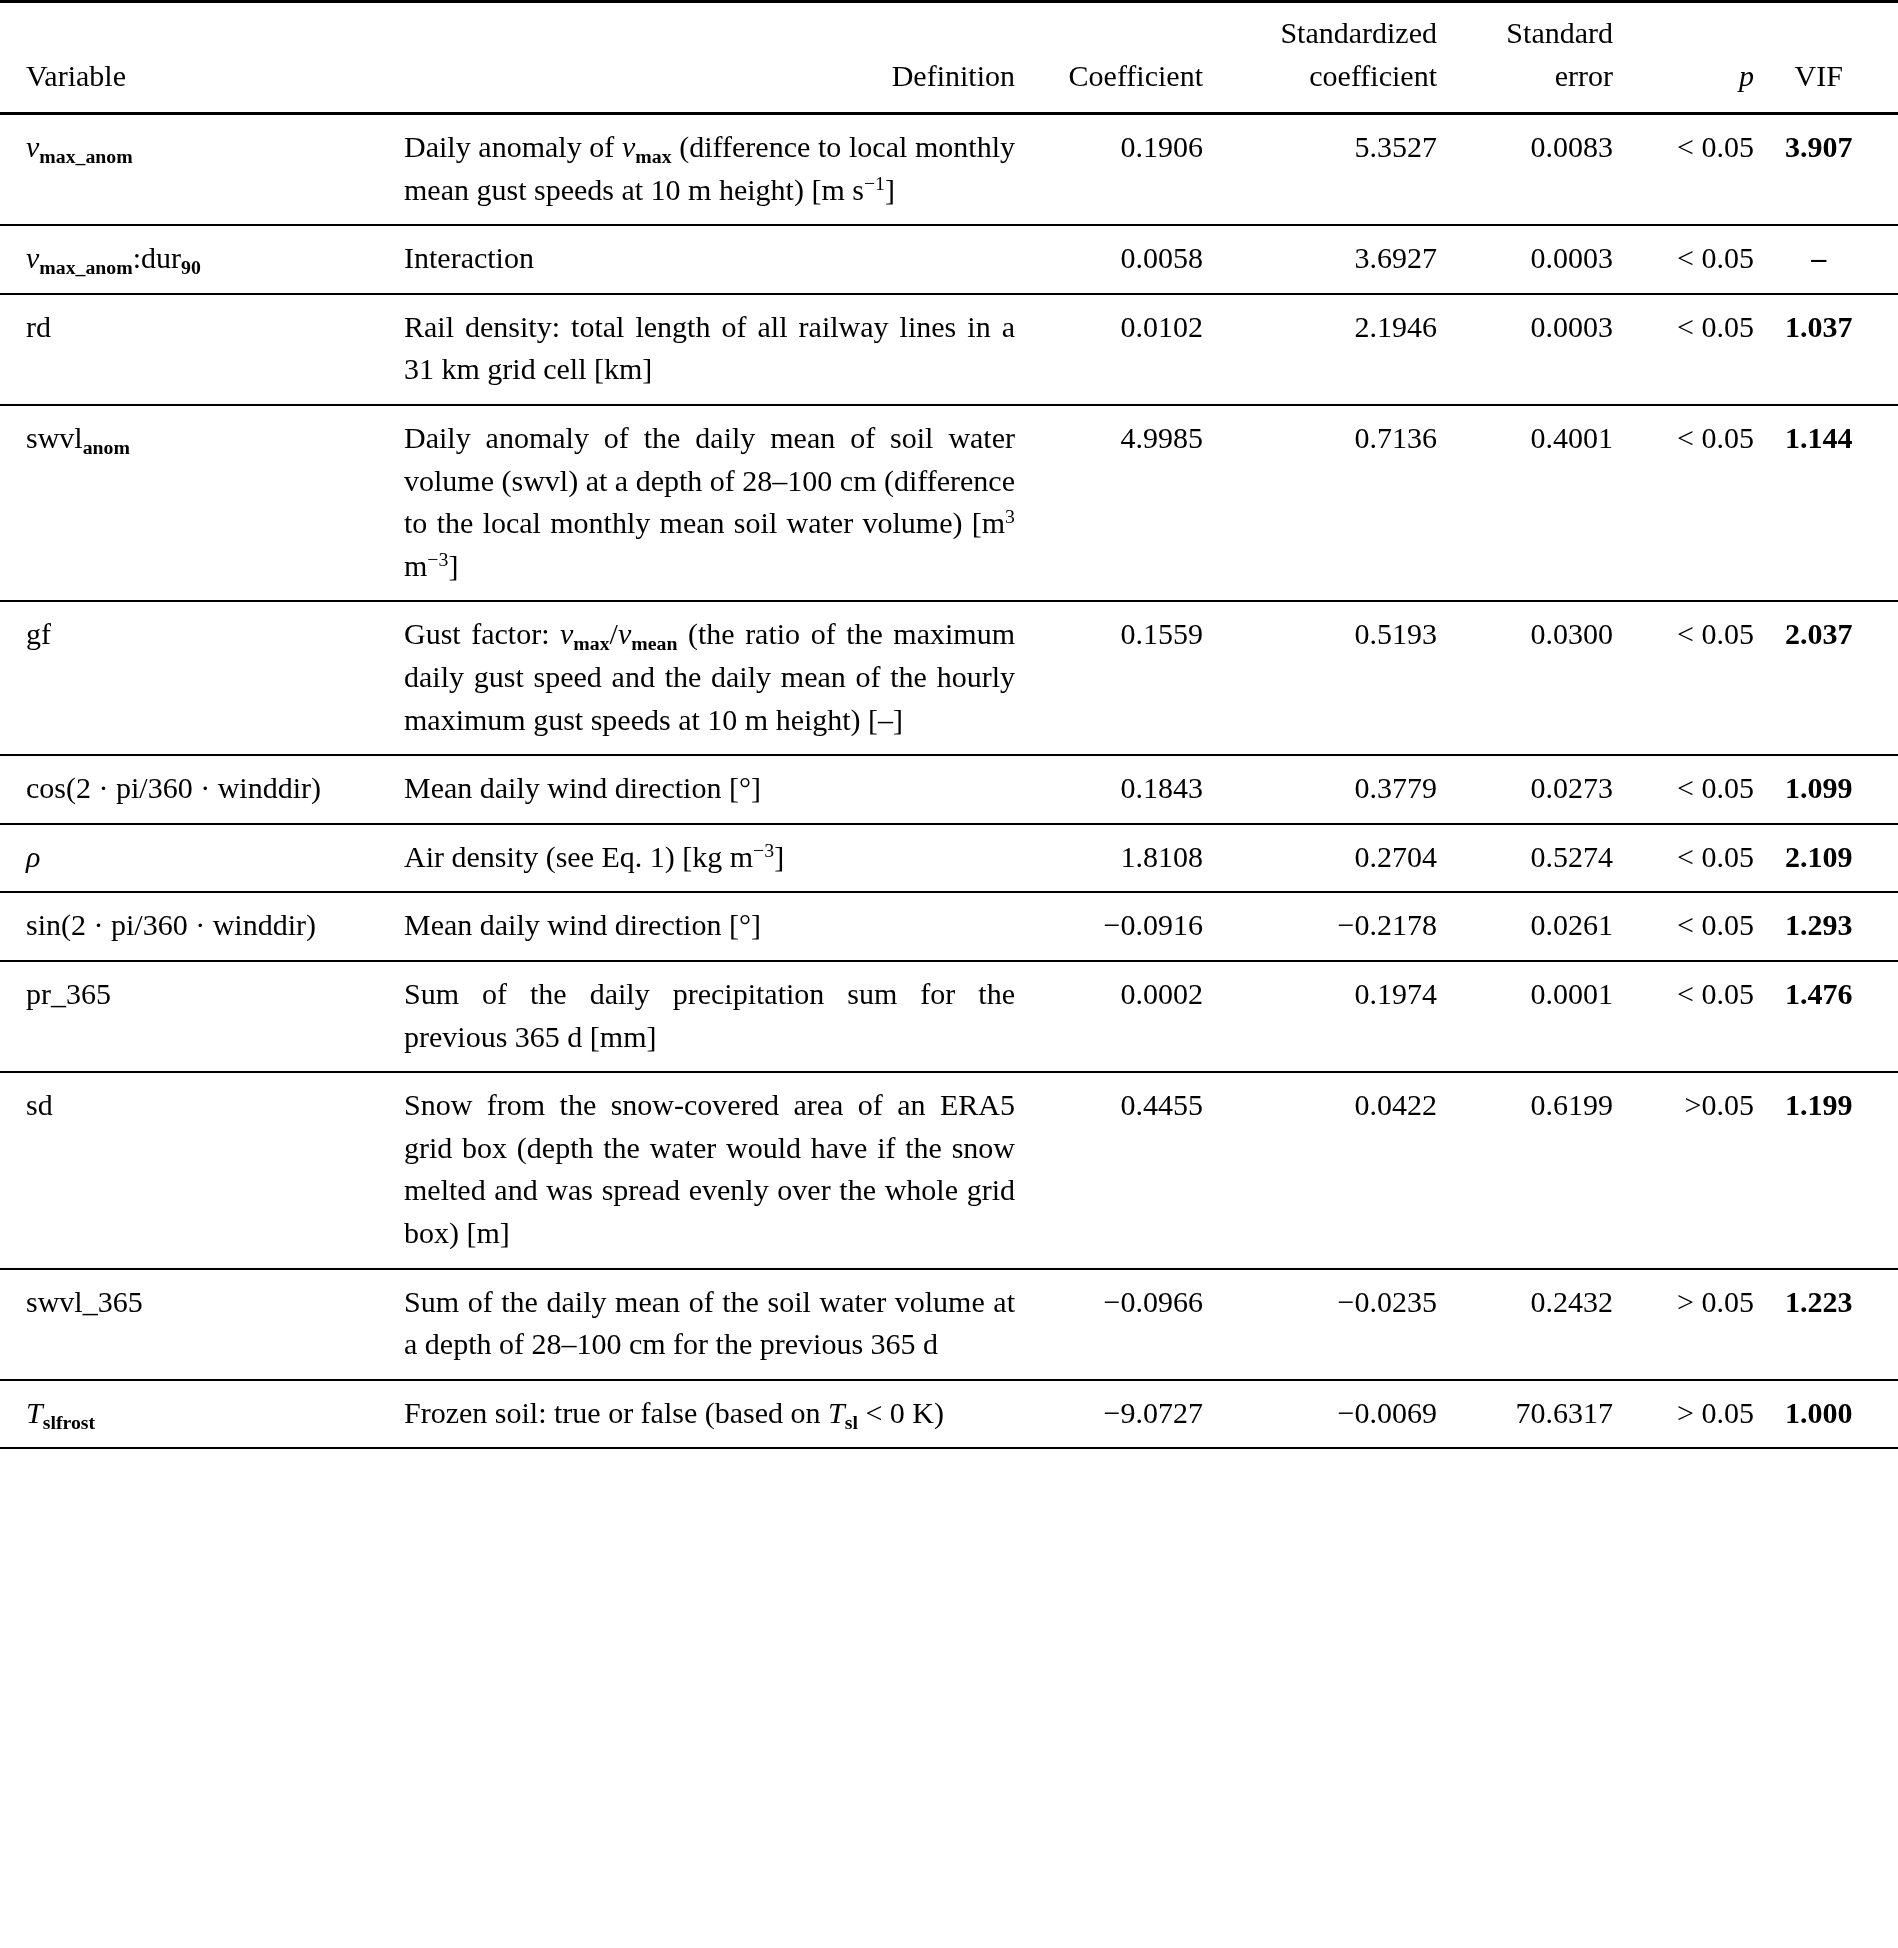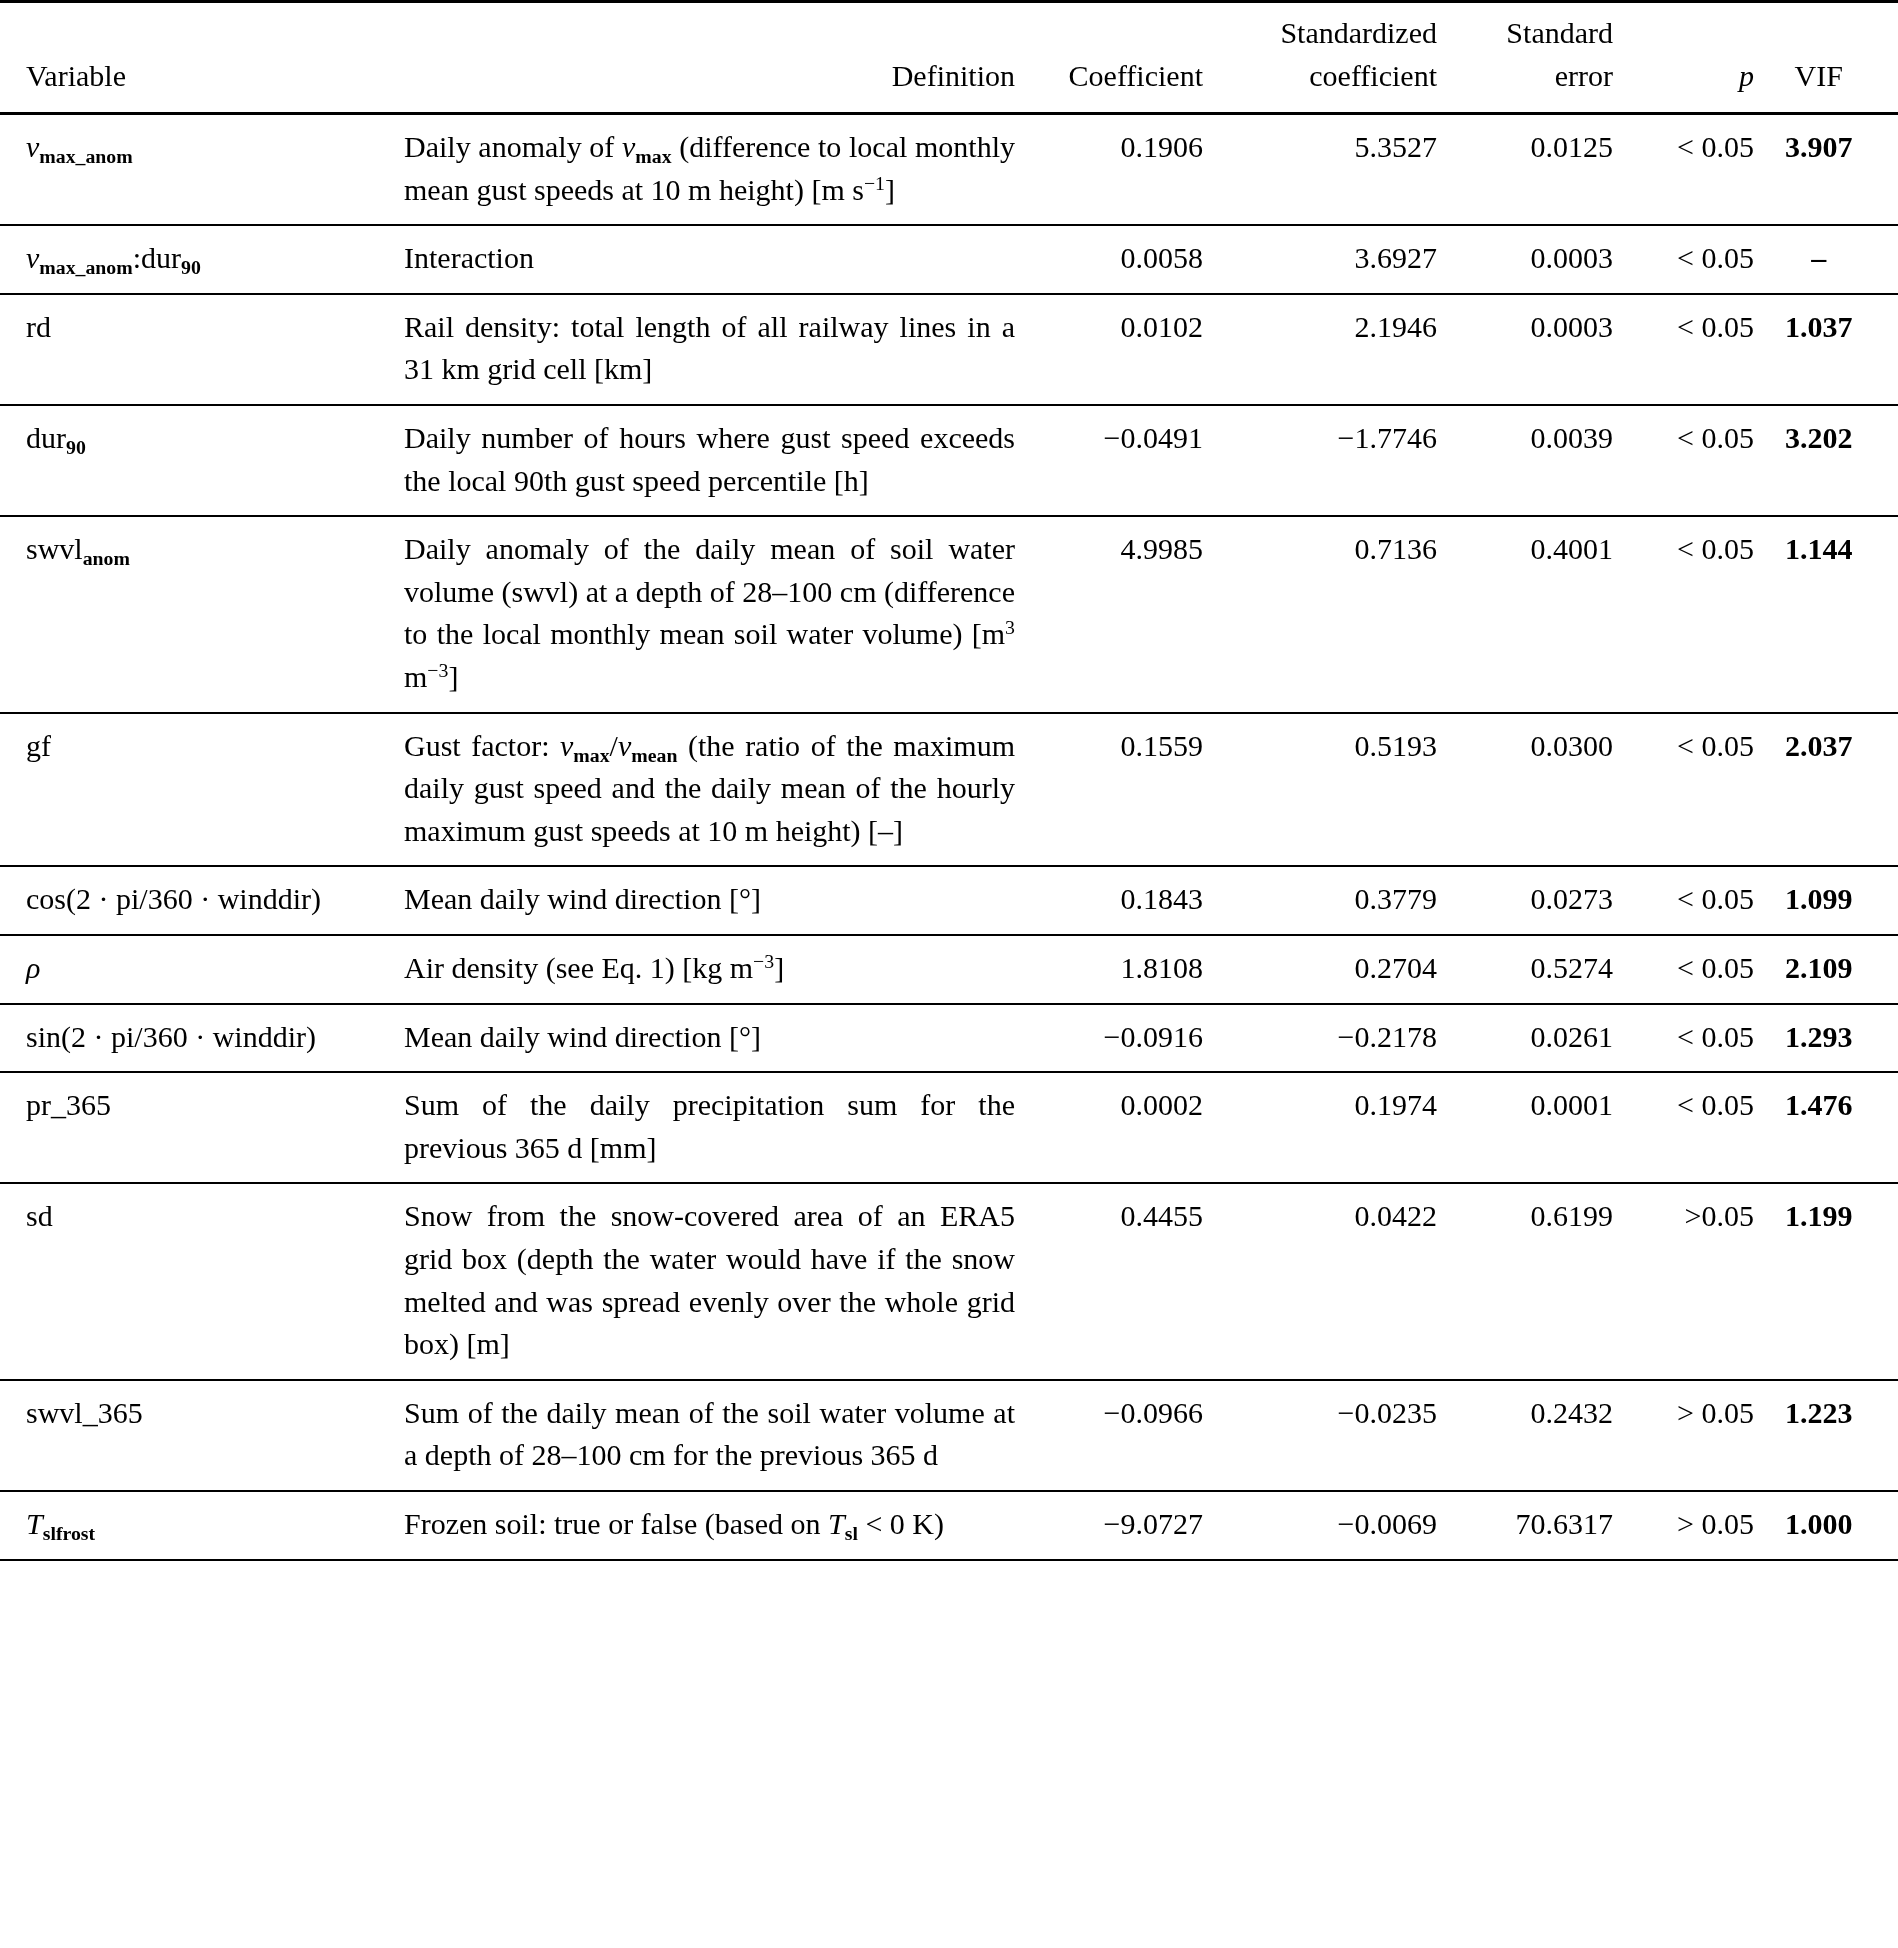--- a/index.html
+++ b/index.html
@@ -74,50 +74,41 @@
         <th class="c-num c-p"><span class="p-label">p</span></th>
         <th class="c-num c-vif">VIF</th>
       </tr>
     </thead>
     <tbody>
       <tr>
         <td class="c-var"><i>v</i><sub>max_anom</sub></td>
         <td class="c-def">Daily anomaly of <i>v</i><sub>max</sub> (difference to local monthly mean gust speeds at 10 m height) [m s<sup>−1</sup>]</td>
         <td class="c-num">0.1906</td>
         <td class="c-num">5.3527</td>
-        <td class="c-num">0.0125</td>
+        <td class="c-num">0.0083</td>
         <td class="c-num c-p">&lt; <b>0.05</b></td>
         <td class="c-num c-vif">3.907</td>
       </tr>
       <tr>
         <td class="c-var"><i>v</i><sub>max_anom</sub>:dur<sub>90</sub></td>
         <td class="c-def">Interaction</td>
         <td class="c-num">0.0058</td>
         <td class="c-num">3.6927</td>
         <td class="c-num">0.0003</td>
         <td class="c-num c-p">&lt; <b>0.05</b></td>
         <td class="c-num c-vif">–</td>
       </tr>
       <tr>
         <td class="c-var">rd</td>
         <td class="c-def">Rail density: total length of all railway lines in a 31 km grid cell [km]</td>
         <td class="c-num">0.0102</td>
         <td class="c-num">2.1946</td>
         <td class="c-num">0.0003</td>
         <td class="c-num c-p">&lt; <b>0.05</b></td>
         <td class="c-num c-vif">1.037</td>
-      </tr>
-      <tr>
-        <td class="c-var">dur<sub>90</sub></td>
-        <td class="c-def">Daily number of hours where gust speed exceeds the local 90th gust speed percentile [h]</td>
-        <td class="c-num">−0.0491</td>
-        <td class="c-num">−1.7746</td>
-        <td class="c-num">0.0039</td>
-        <td class="c-num c-p">&lt; <b>0.05</b></td>
-        <td class="c-num c-vif">3.202</td>
       </tr>
       <tr>
         <td class="c-var">swvl<sub>anom</sub></td>
         <td class="c-def">Daily anomaly of the daily mean of soil water volume (swvl) at a depth of 28–100 cm (difference to the local monthly mean soil water volume) [m<sup>3</sup> m<sup>−3</sup>]</td>
         <td class="c-num">4.9985</td>
         <td class="c-num">0.7136</td>
         <td class="c-num">0.4001</td>
         <td class="c-num c-p">&lt; <b>0.05</b></td>
         <td class="c-num c-vif">1.144</td>
       </tr>

